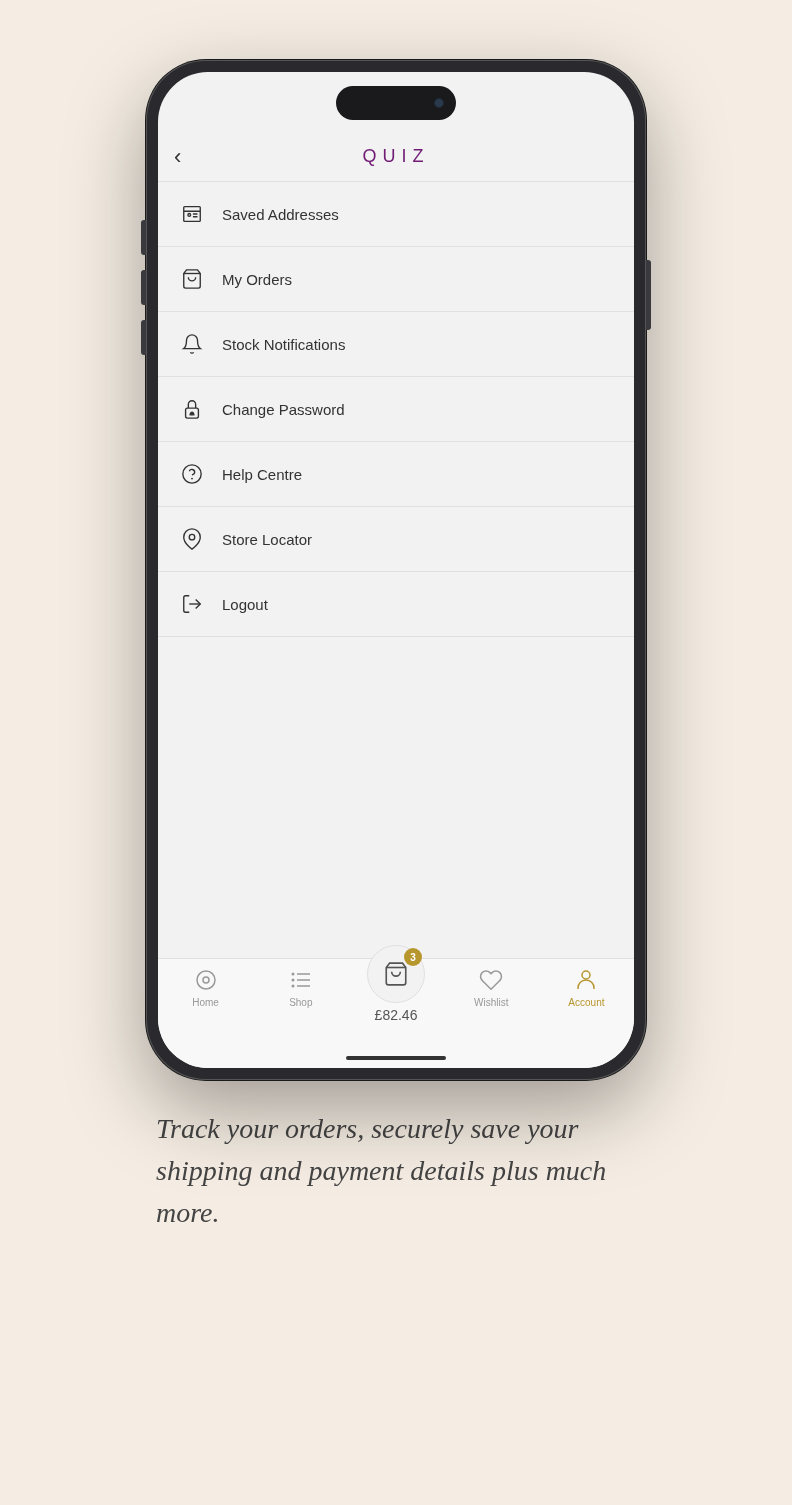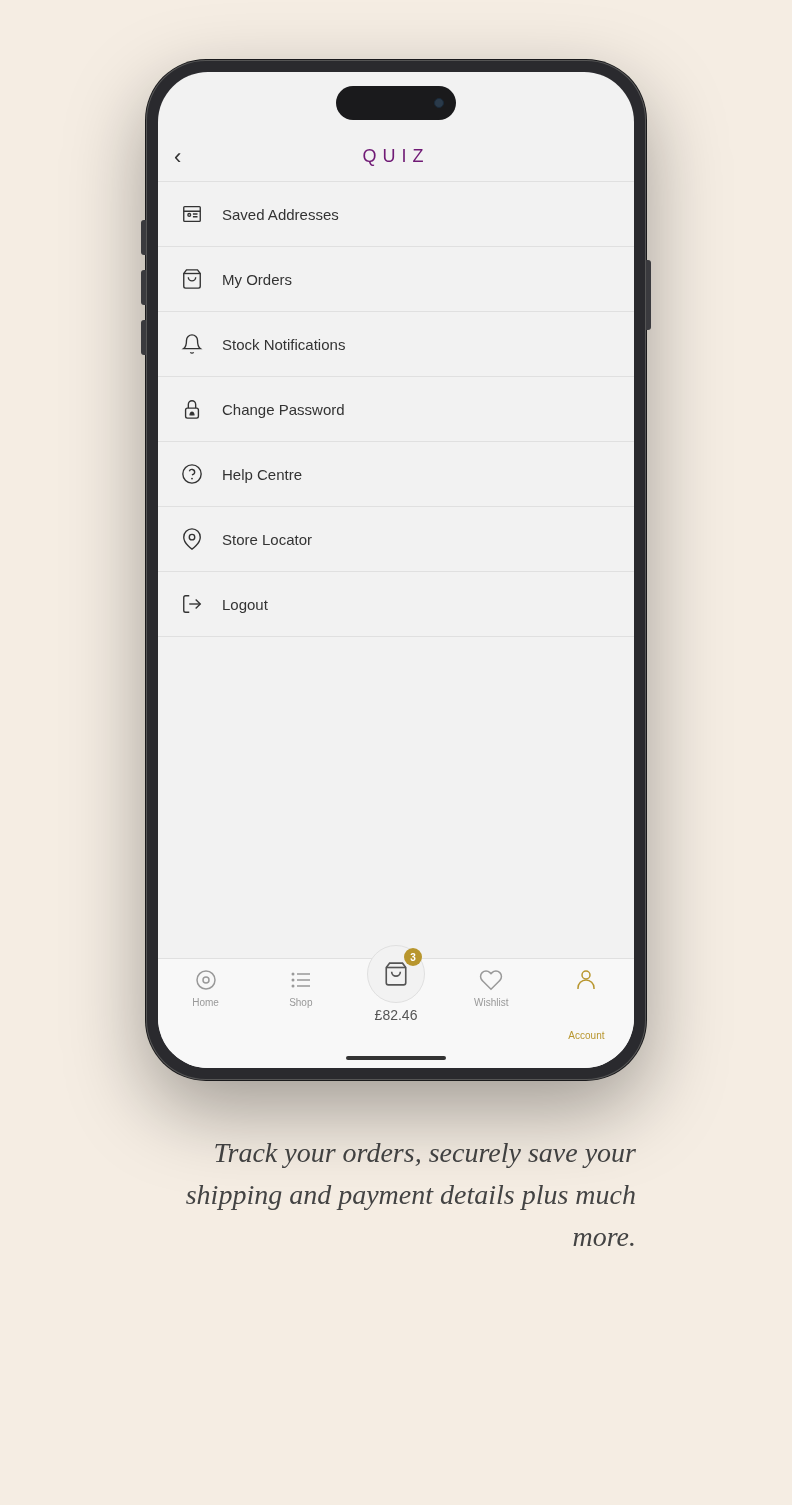--- a/index.html
+++ b/index.html
@@ -216,21 +216,20 @@
       stroke: #b8962e;
     }
 
     .nav-label {
       font-size: 10px;
       color: #999;
     }
 
     .nav-label.active {
       color: #b8962e;
-      margin-top: 33px;
     }
 
     .cart-nav-wrapper {
       flex: 1;
       display: flex;
       flex-direction: column;
       align-items: center;
       cursor: pointer;
       gap: 4px;
       margin-top: -22px;
@@ -272,22 +271,22 @@
       font-weight: 600;
     }
 
     .cart-price {
       font-size: 14px;
       color: #555;
     }
 
     
     .page-caption {
-      margin-top: 52px;
-      text-align: right;
+      margin-top: 28px;
+      text-align: left;
       padding: 0 60px;
       max-width: 600px;
     }
 
     .page-caption p {
       font-size: 28px;
       font-style: italic;
       color: #444;
       line-height: 1.5;
       font-weight: 300;

